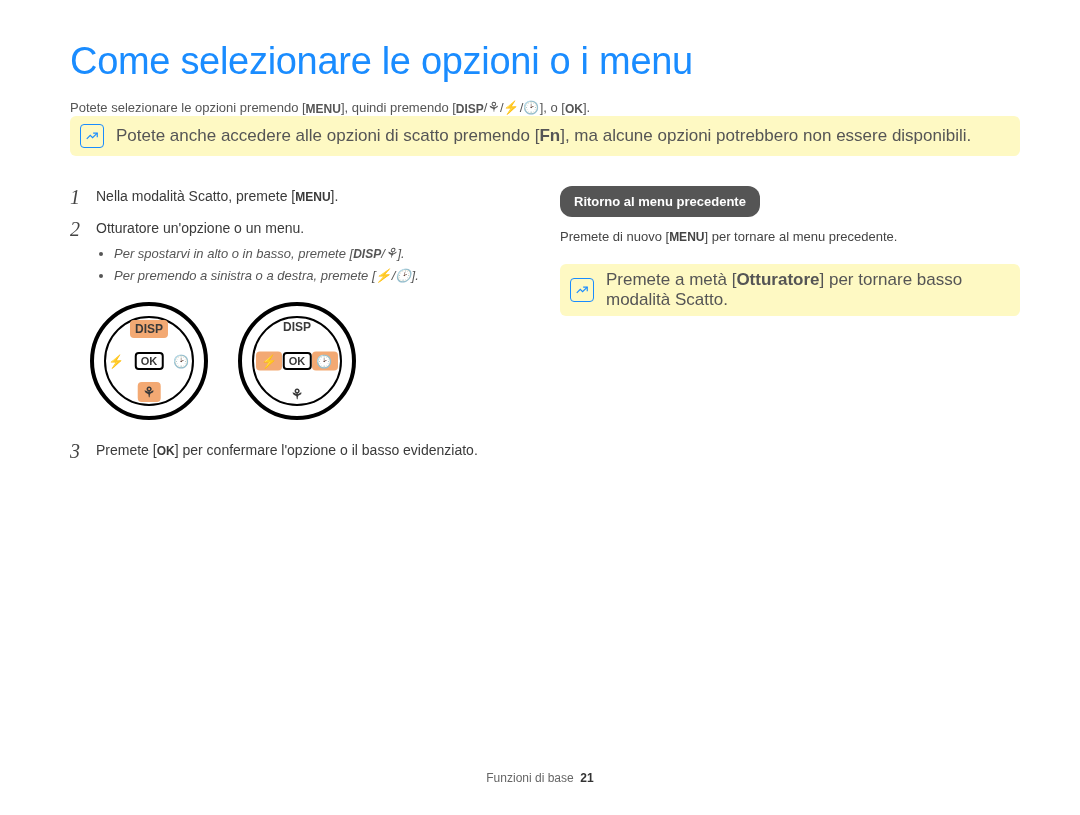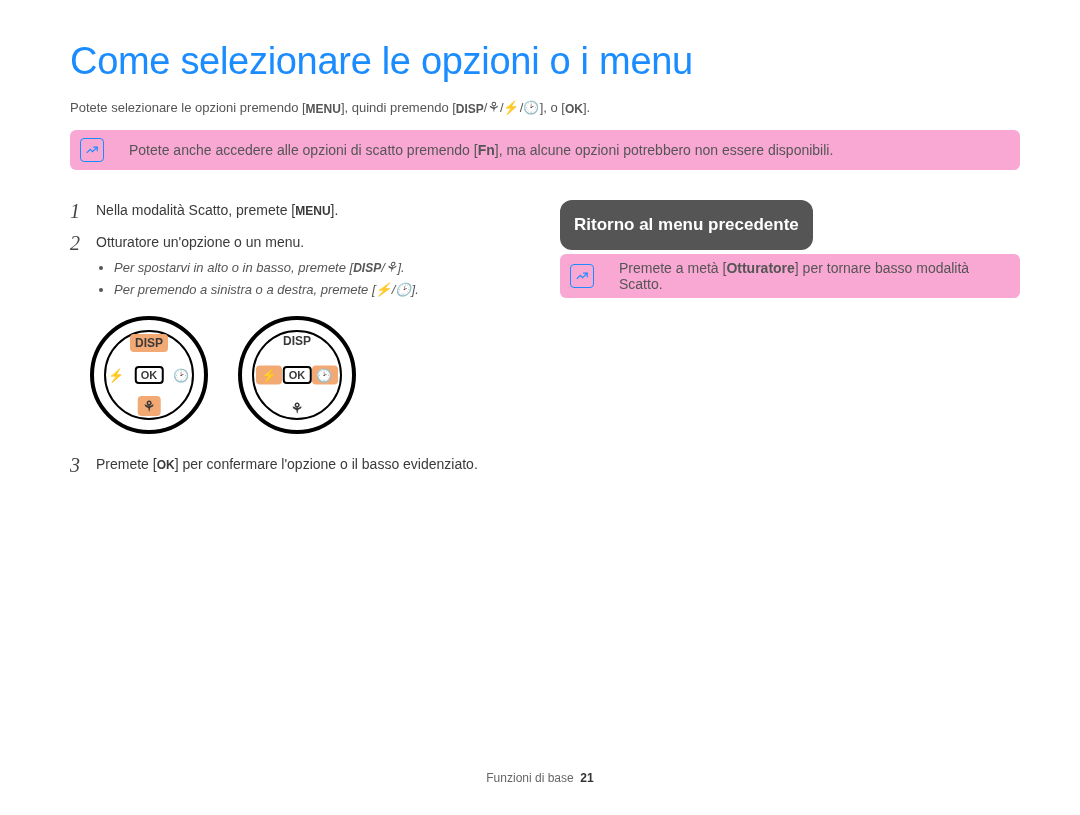--- a/index.html
+++ b/index.html
@@ -18,30 +18,30 @@
   h1.title {
     font-size: 38px;
     font-weight: 400;
     color: #1a8cff;
     margin: 0 0 16px 0;
     letter-spacing: -0.3px;
   }
   .intro {
     font-size: 13px;
     color: #555;
-    margin-bottom: 14px;
+    margin-bottom: 0;
   }
   .note-box {
-    background: #f9a8d4;
+    background: #fef9c3;
     border-radius: 6px;
     padding: 8px 14px 8px 10px;
     display: flex;
     align-items: center;
-    gap: 25px;
-    font-size: 14px;
+    gap: 12px;
+    font-size: 17px;
     color: #555;
     margin-bottom: 30px;
   }
   .note-box.small { padding: 6px 10px; margin-bottom:0;}
   .note-icon {
     width: 22px;
     height: 22px;
     border: 1.5px solid #1a8cff;
     border-radius: 4px;
     display: flex;
@@ -79,24 +79,24 @@
     display: inline-block;
     font-weight: bold;
     font-size: 12px;
     vertical-align: middle;
   }
   .pill {
     display:inline-block;
     background:#555;
     color:#fff;
     border-radius: 12px;
-    padding: 15px 14px;
-    font-size: 17px;
+    padding: 8px 14px;
+    font-size: 13px;
     font-weight: bold;
-    margin-bottom: 4px;
+    margin-bottom: 10px;
   }
   .right-text { font-size: 13px; color:#444; margin-bottom: 18px; line-height:1.5;}
   .dials-row { display:flex; gap:30px; margin: 15px 0 20px 20px; }
   
   .dial {
     width: 110px; height:110px;
     border: 4px solid #000;
     border-radius: 50%;
     position: relative;
     background:#fff;
@@ -209,20 +209,23 @@
         <div class="step-num">3</div>
         <div class="step-body">
           <span>Premete [</span><span class="keycap">OK</span><span>] per confermare l'opzione o il basso evidenziato.</span>
         </div>
       </div>
 
     </div>
 
     <div class="col-right">
       <div class="pill">Ritorno al menu precedente</div>
+      <div class="right-text">
+        <span>Premete di nuovo [</span><span class="keycap">MENU</span><span>] per tornare al menu precedente.</span>
+      </div>
       <div class="note-box small">
         <div class="note-icon">
           <svg width="14" height="14" viewBox="0 0 24 24" fill="none" stroke="#1a8cff" stroke-width="2">
               <path d="M3 17l6-6 4 4 8-8"></path>
               <path d="M14 7h7v7"></path>
             </svg>
         </div>
         <div>
           <span>Premete a metà [</span><b>Otturatore</b><span>] per tornare basso modalità Scatto.</span>
         </div>

